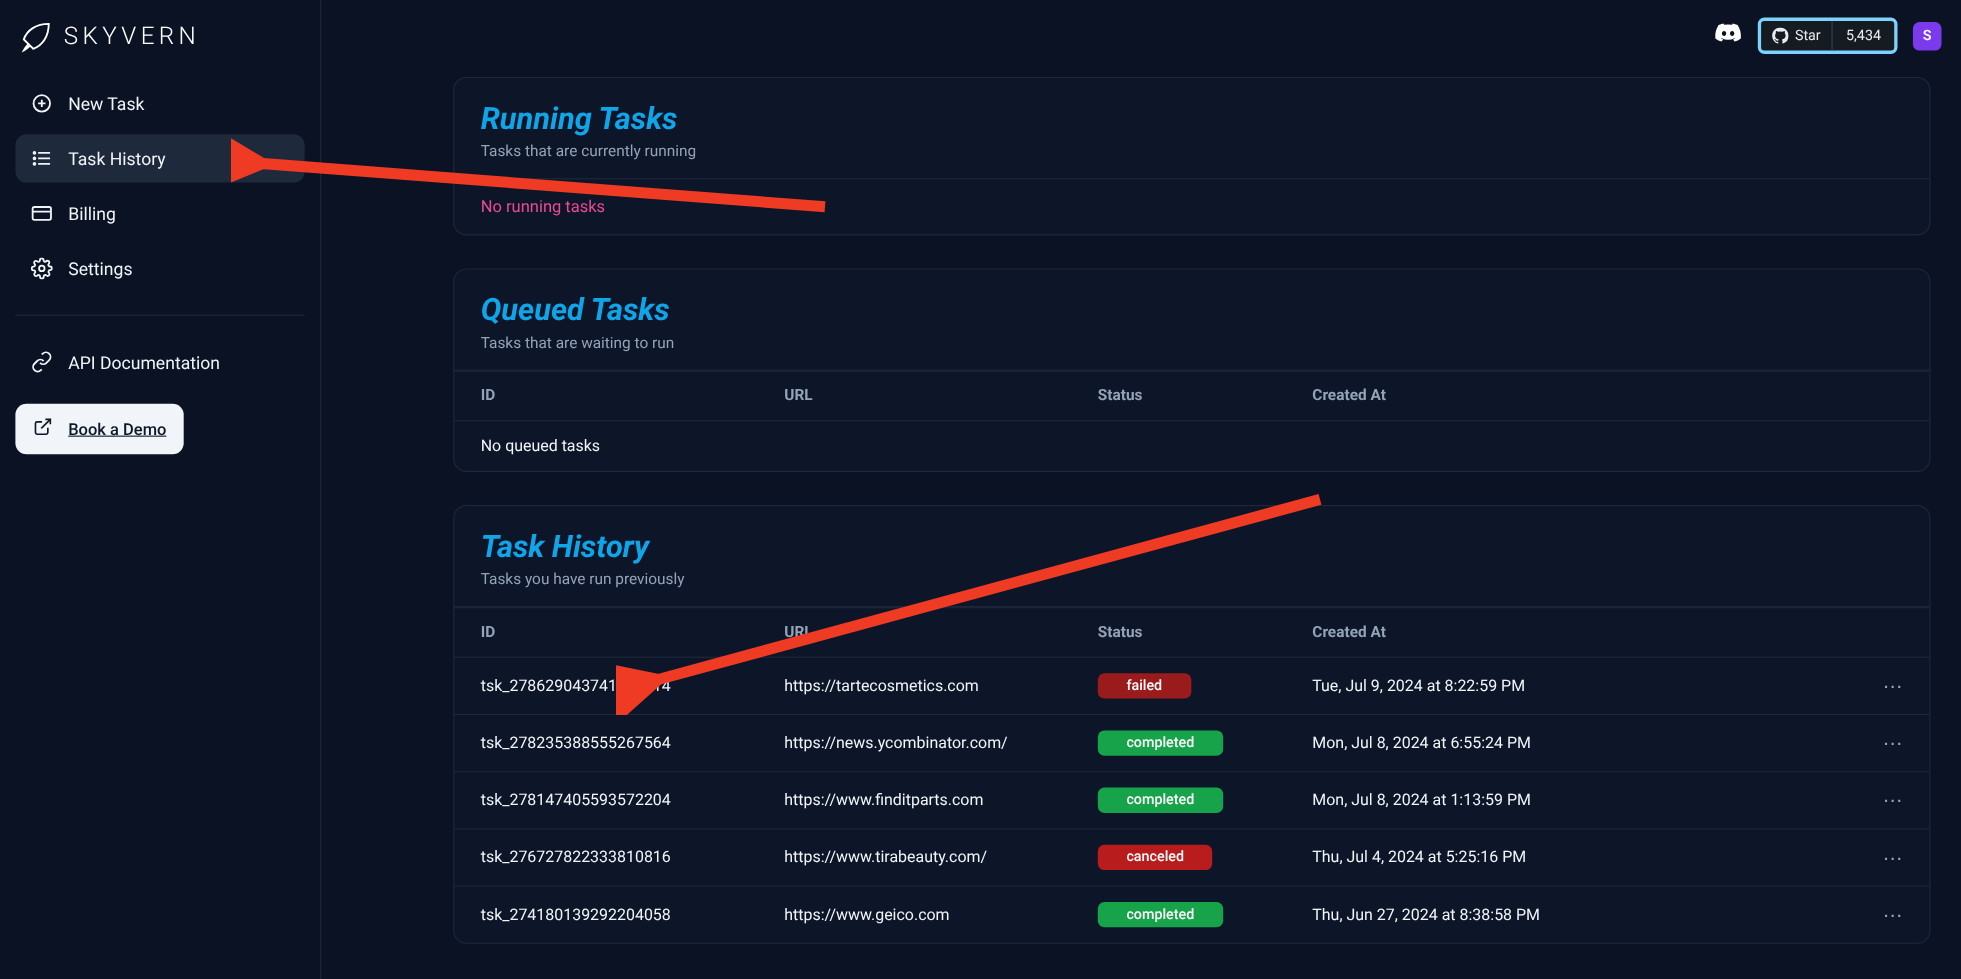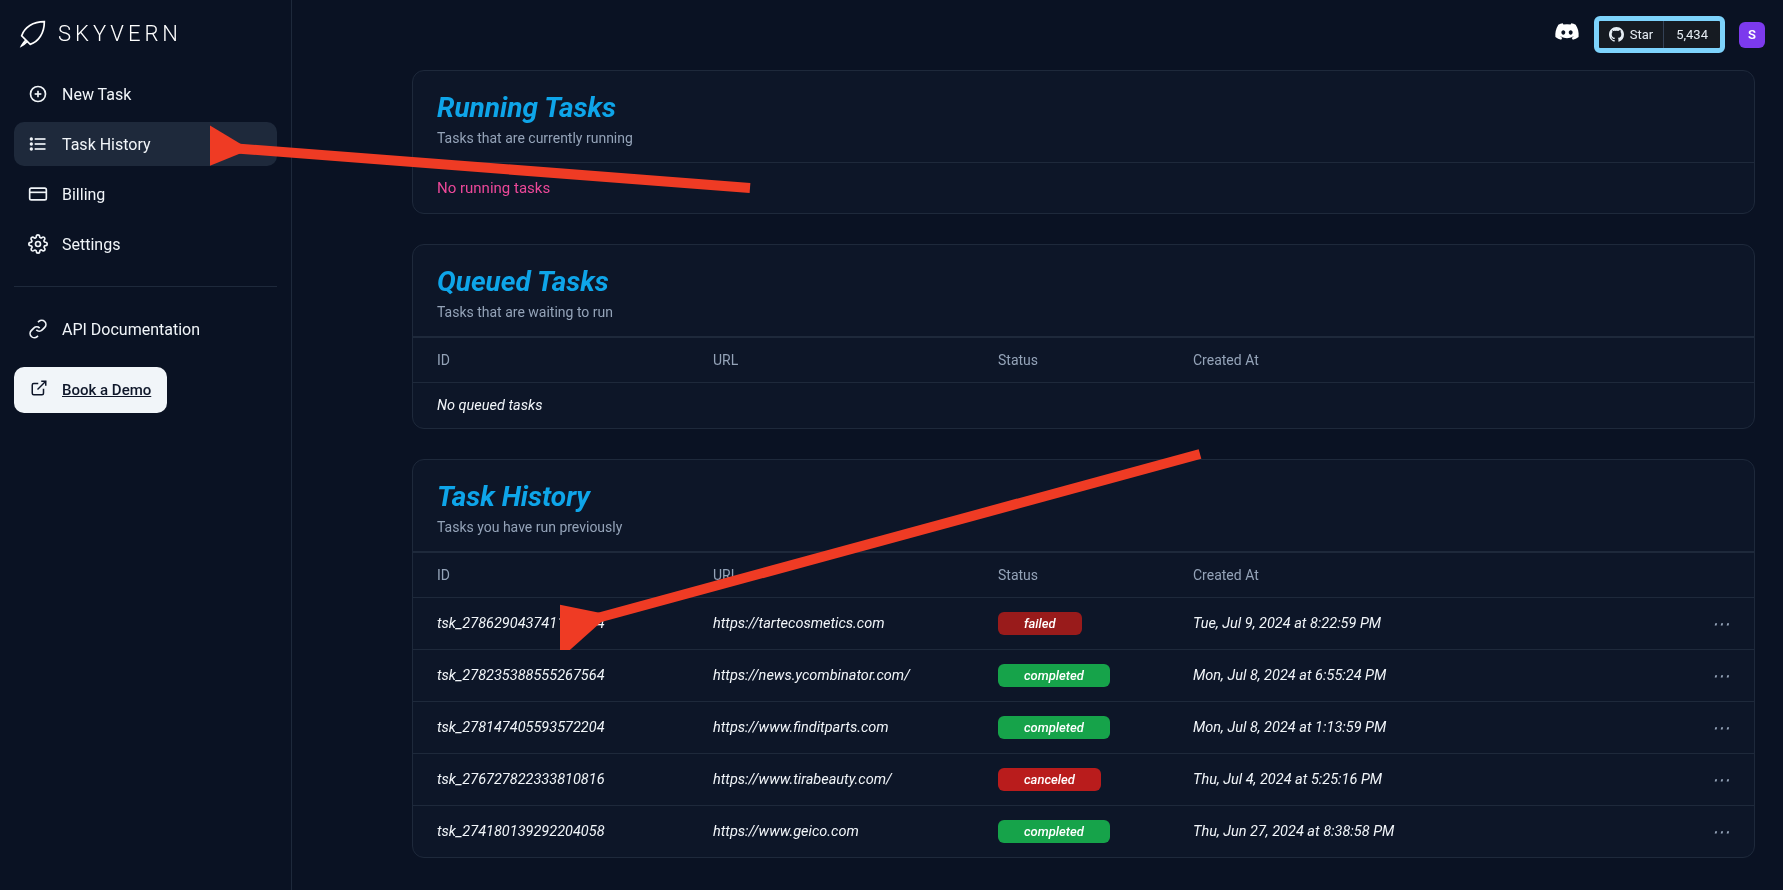--- a/index.html
+++ b/index.html
@@ -64,21 +64,21 @@
   top: 16px;
   right: 18px;
   display: flex;
   align-items: center;
   gap: 14px;
 }
 .discord-icon { color: #fff; cursor: pointer; }
 .gh-widget {
   display: flex;
   align-items: center;
-  border: 5px solid #7dd3fc;
+  border: 3px solid #7dd3fc;
   border-radius: 6px;
   overflow: hidden;
   background: #161b22;
   font-size: 13px;
 }
 .gh-star { display: flex; align-items: center; gap: 6px; padding: 6px 10px; color: #e6edf3; cursor: pointer; }
 .gh-count { padding: 6px 12px; border-left: 1px solid #334155; color: #e6edf3; cursor: pointer; }
 .avatar {
   width: 26px; height: 26px; border-radius: 6px;
   background: #7c3aed; color: #fff;
@@ -101,23 +101,23 @@
 .card-sub { font-size: 14px; color: #94a3b8; }
 .card-body { border-top: 1px solid #1e293b; }
 .empty-row { padding: 16px 24px; font-size: 15px; color: #ec4899; }
 .thead, .trow {
   display: grid;
   grid-template-columns: 290px 285px 195px 1fr 56px;
   align-items: center;
   border-top: 1px solid #1e293b;
 }
 .thead { border-top: 1px solid #1e293b; }
-.th { padding: 14px 10px; font-size: 14px; color: #94a3b8; font-weight: 400; }
+.th { padding: 14px 10px; font-size: 14px; color: #94a3b8; font-weight: 700; }
 .th:first-child, .td:first-child { padding-left: 24px; }
-.td { padding: 14px 10px; font-size: 14.5px; color: #f1f5f9; white-space: nowrap; overflow: hidden; text-overflow: ellipsis; font-style: italic; }
+.td { padding: 14px 10px; font-size: 14.5px; color: #f1f5f9; white-space: nowrap; overflow: hidden; text-overflow: ellipsis; }
 .badge {
   display: inline-block;
   padding: 4px 26px;
   border-radius: 6px;
   font-size: 13px;
   font-weight: 500;
   color: #fff;
 }
 .badge.failed { background: #991b1b; }
 .badge.completed { background: #16a34a; }

